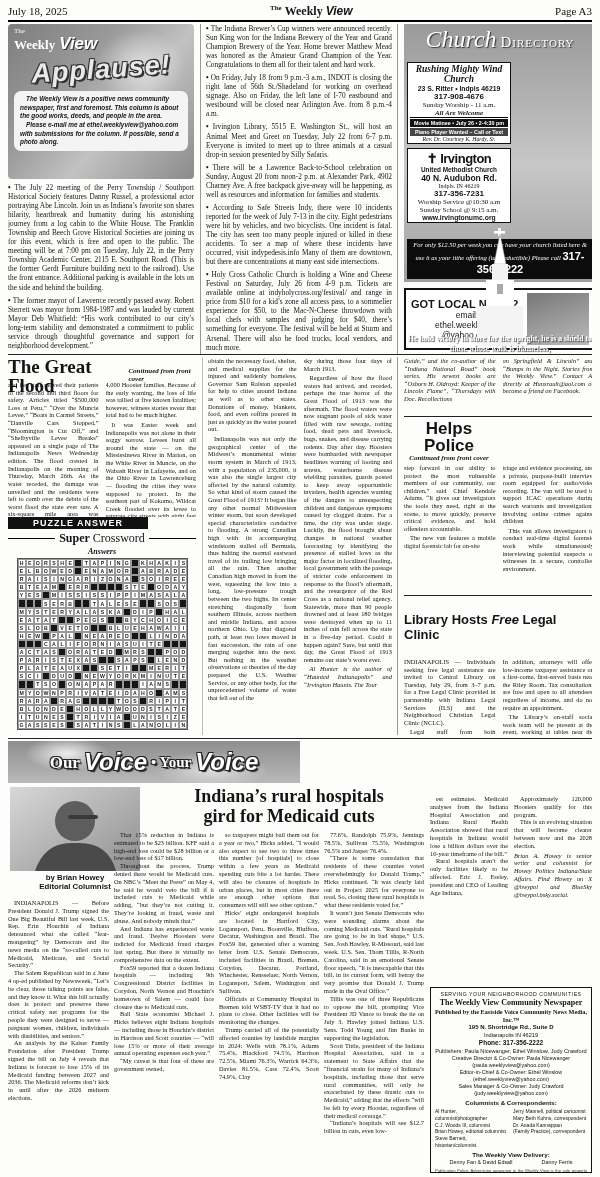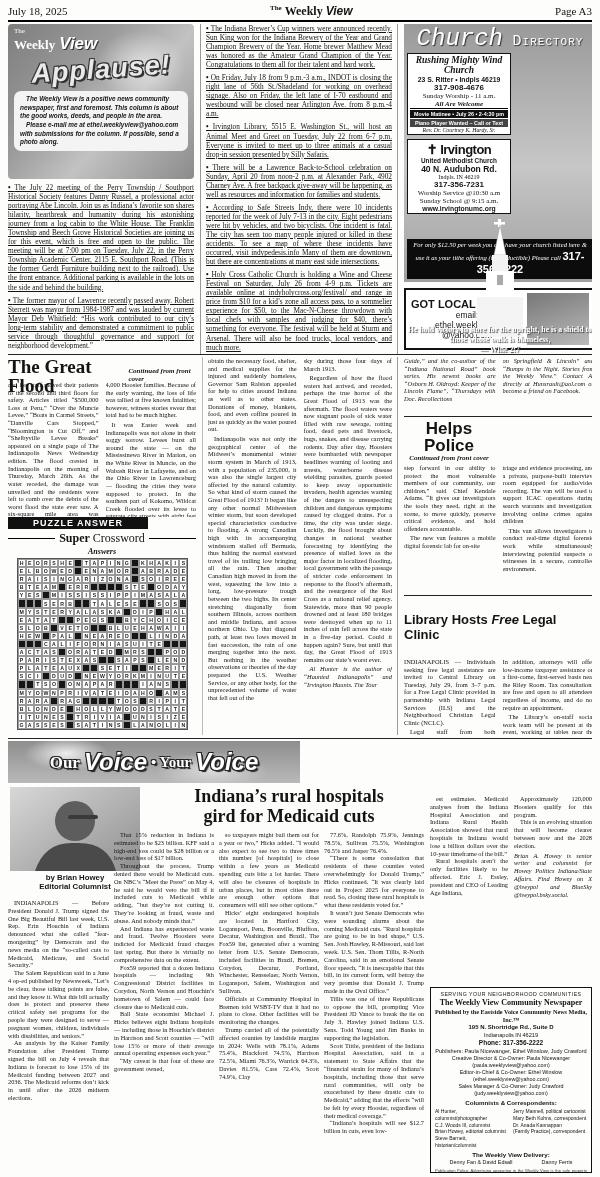--- a/index.html
+++ b/index.html
@@ -10,21 +10,21 @@
   .pg-header{display:flex;justify-content:space-between;align-items:baseline;
              border-bottom:2px solid #000;padding:1px 0 2px;height:19px;}
   .pg-header .date,.pg-header .pagenum{font-size:11px;}
   .masthead{font-size:12px;}
   .masthead .the{font-size:7px;font-weight:bold;vertical-align:super;}
   .masthead .w{font-weight:bold;}
   .masthead .v{font-weight:bold;font-style:italic;font-family:"Liberation Sans",sans-serif;}
   
   .serif-body{font-size:7.3px;line-height:1.24;text-align:justify;}
   .serif-body p{margin:0 0 2px;}
-  .bullets p{text-indent:0;text-decoration:underline;}
+  .bullets p{text-indent:0;}
   .bullets p::before{content:"• ";font-weight:bold;}
   .small-body{font-size:6.4px;line-height:1.19;text-align:justify;}
   .small-body p{margin:0 0 2px;text-indent:6px;}
   .small-body p:first-child{text-indent:0;}
   .ital p{font-style:italic;}
   .two-col{display:flex;gap:7px;}
   .two-col .mini{flex:1;overflow:hidden;}
   hr.rule{border:none;border-top:1px solid #222;margin:3px 0;}
   
   .top-row{display:flex;gap:6px;height:330px;overflow:hidden;margin-top:2px;}
@@ -45,21 +45,21 @@
   .ap-title{position:relative;z-index:2;font-family:"Liberation Sans",sans-serif;font-weight:bold;font-style:italic;
       font-size:27px;color:#e9e9e9;text-align:center;transform:rotate(-4deg);margin-top:2px;
       text-shadow:-1px -1px 0 #333,1px -1px 0 #333,-1px 1px 0 #333,2px 2px 0 #333;letter-spacing:1px;}
   .ap-intro{position:relative;z-index:2;background:#f4f4f4;border-radius:7px;margin-top:6px;padding:4px 6px;
       font-family:"Liberation Sans",sans-serif;font-weight:bold;font-style:italic;font-size:6.4px;line-height:1.35;}
   .ap-intro p{margin:0;text-indent:6px;}
   .colA .briefs{margin-top:4px;height:166px;overflow:hidden;}
   .colA .briefs p{margin:0 0 4px;}
   
   .church{height:258px;background:linear-gradient(180deg,#9a9a9a,#c7c7c7 55%,#9f9f9f);padding:3px;position:relative;}
-  .ch-head{text-align:center;color:#fff;text-shadow:1px 1px 1px #333;line-height:1;margin-bottom:2px;font-family:Liberation Mono, monospace;}
+  .ch-head{text-align:center;color:#fff;text-shadow:1px 1px 1px #333;line-height:1;margin-bottom:11px;}
   .ch-head .script{font-style:italic;font-size:24px;}
   .ch-head .caps{font-variant:small-caps;font-size:15px;letter-spacing:1px;}
   .ch-body{display:flex;gap:3px;flex-direction:column;}
   .ch-left{width:104px;flex:none;display:flex;flex-direction:column;gap:4px;}
   .listing{background:#fff;border:1px solid #111;padding:2px 2px 1px;text-align:center;}
   .l-name{font-weight:bold;font-style:italic;font-size:9.5px;line-height:1.05;}
   .l-addr{font-family:"Liberation Sans",sans-serif;font-weight:bold;font-size:6.8px;}
   .l-phone{font-family:"Liberation Sans",sans-serif;font-weight:bold;font-size:8px;}
   .l-line{font-size:7px;}
   .l-welcome{font-weight:bold;font-style:italic;font-size:7px;border-bottom:1px solid #000;}
@@ -180,21 +180,21 @@
       <div class="briefs serif-body bullets">
           <p>The July 22 meeting of the Perry Township / Southport Historical Society features Danny Russel, a professional actor portraying Abe Lincoln. Join us as Indiana’s favorite son shares hilarity, heartbreak and humanity during his astonishing journey from a log cabin to the White House. The Franklin Township and Beech Grove Historical Societies are joining us for this event, which is free and open to the public. The meeting will be at 7:00 pm on Tuesday, July 22, in the Perry Township Academic Center, 2115 E. Southport Road. (This is the former Gerdt Furniture building next to the railroad). Use the front entrance. Additional parking is available in the lots on the side and behind the building.</p>
           <p>The former mayor of Lawrence recently passed away. Robert Sterrett was mayor from 1984-1987 and was lauded by current Mayor Deb Whitfield: “His work contributed to our city’s long-term stability and demonstrated a commitment to public service through thoughtful governance and support for neighborhood development.”</p>
         </div>
     </div>
 
     <div class="colB bullets serif-body">
         <p>The Indiana Brewer’s Cup winners were announced recently. Sun King won for the Indiana Brewery of the Year and Grand Champion Brewery of the Year. Home brewer Matthew Mead was honored as the Amateur Grand Champion of the Year. Congratulations to them all for their talent and hard work.</p>
         <p>On Friday, July 18 from 9 p.m.-3 a.m., INDOT is closing the right lane of 56th St./Shadeland for working on overhead signage. Also on Friday, the left lane of I-70 eastbound and westbound will be closed near Arlington Ave. from 8 p.m.-4 a.m.</p>
         <p>Irvington Library, 5515 E. Washington St., will host an Animal Meet and Greet on Tuesday, July 22 from 6-7 p.m. Everyone is invited to meet up to three animals at a casual drop-in session presented by Silly Safaris.</p>
-        <p>There will be a Lawrence Back-to-School celebration on Sunday, April 20 from noon-2 p.m. at Alexander Park, 4902 Charney Ave. A free backpack give-away will be happening, as well as resources and information for families and students.</p>
+        <p>There will be a Lawrence Back-to-School celebration on Sunday, August 20 from noon-2 p.m. at Alexander Park, 4902 Charney Ave. A free backpack give-away will be happening, as well as resources and information for families and students.</p>
         <p>According to Safe Streets Indy, there were 10 incidents reported for the week of July 7-13 in the city. Eight pedestrians were hit by vehicles, and two bicyclists. One incident is fatal. The city has seen too many people injured or killed in these accidents. To see a map of where these incidents have occurred, visit indypedesis.info Many of them are downtown, but there are concentrations at many east side intersections.</p>
         <p>Holy Cross Catholic Church is holding a Wine and Cheese Festival on Saturday, July 26 from 4-9 p.m. Tickets are available online at indyholycross.org/festival/ and range in price from $10 for a kid’s zone all access pass, to a sommelier experience for $50, to the Mac-N-Cheese throwdown with local chefs with samples and judging for $40, there’s something for everyone. The festival will be held at Sturm and Arsenal. There will also be food trucks, local vendors, and much more.</p>
       </div>
 
     <div class="colC">
       <div class="church">
         <div class="ch-head">
           <span class="script">Church</span>
           <span class="caps">Directory</span>
         </div>

